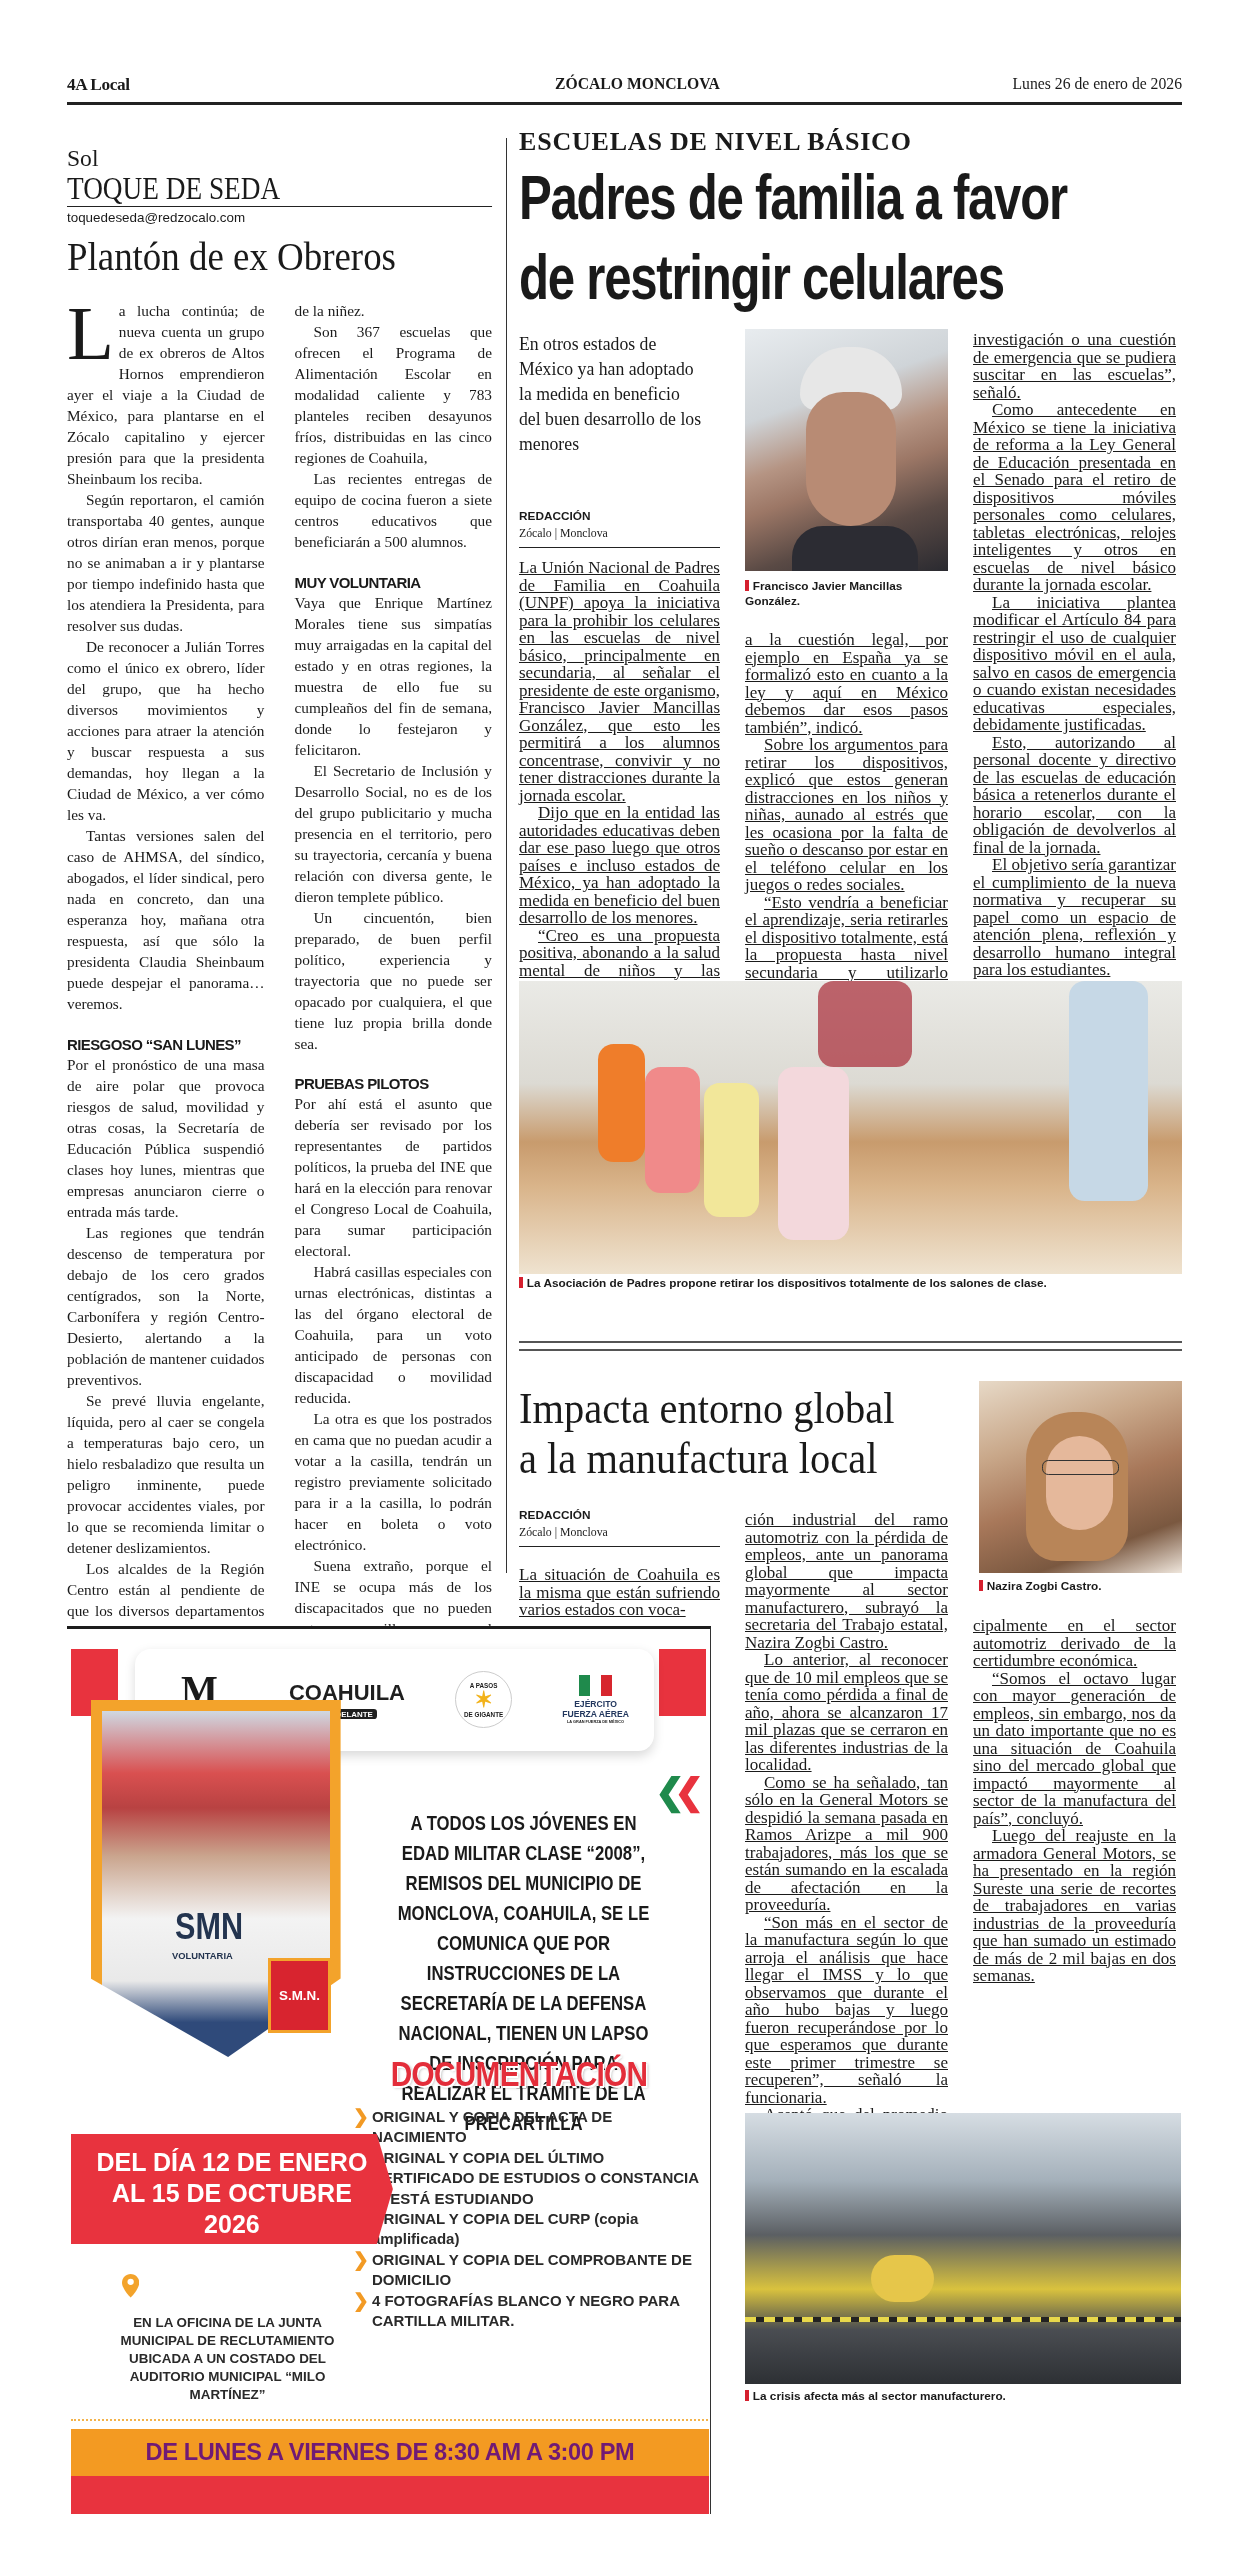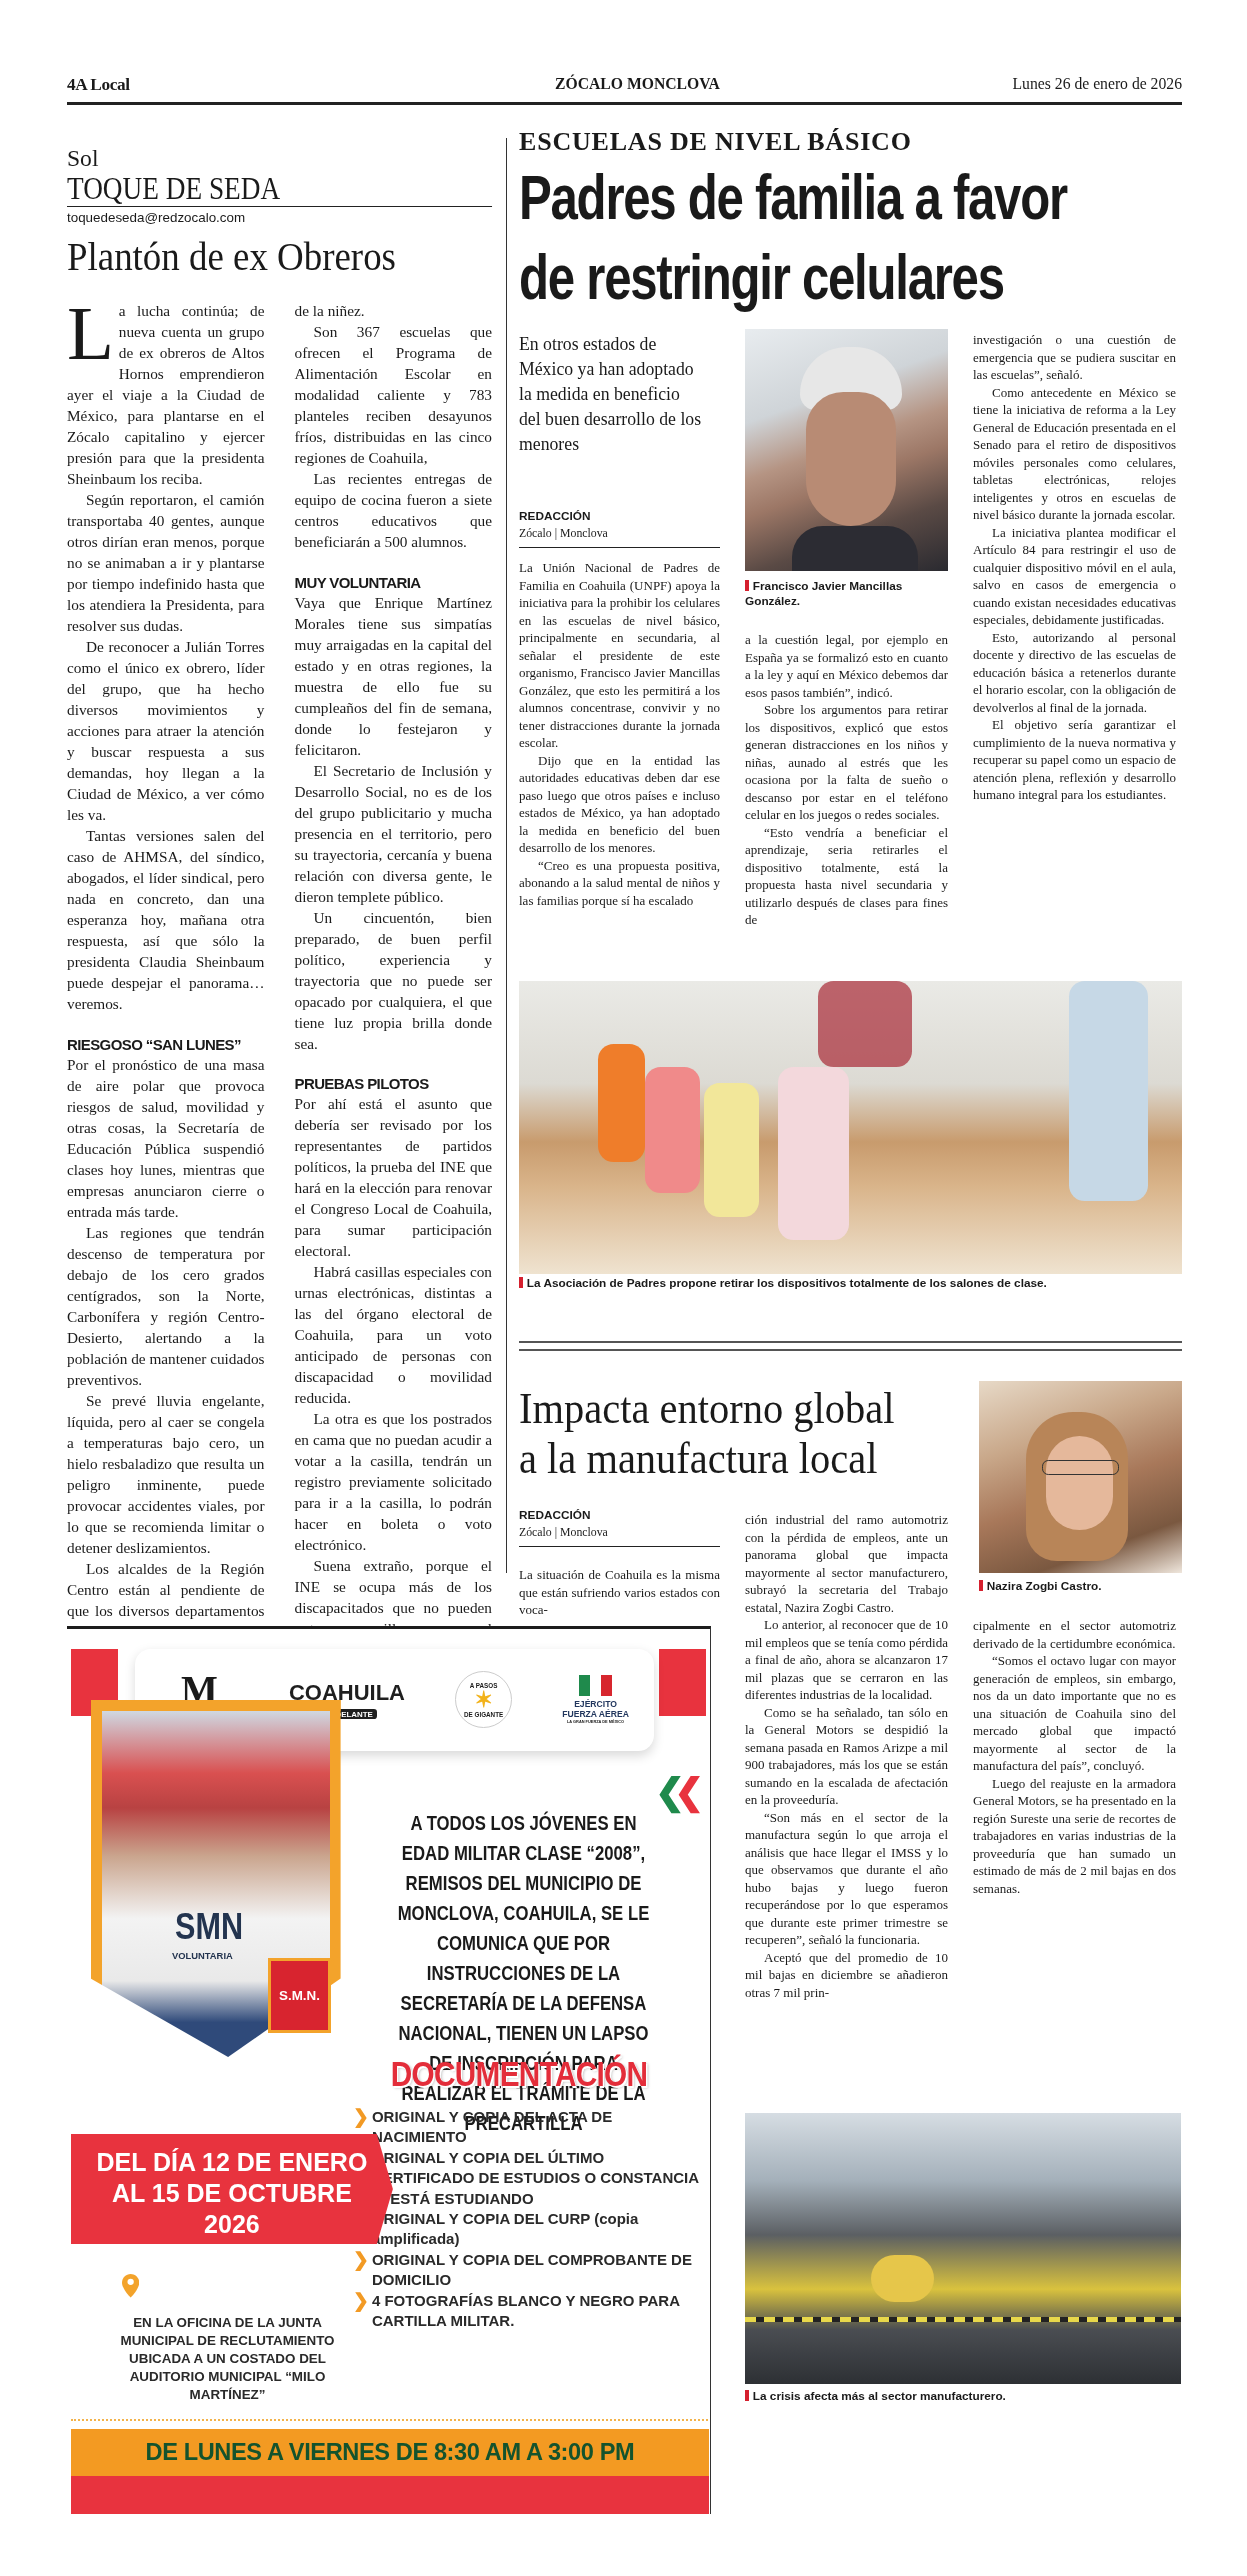--- a/index.html
+++ b/index.html
@@ -25,21 +25,21 @@
   
   #vrule{left:506px;top:138px;width:1.2px;height:1435px;background:#333;}
   #lead{left:519px;top:126px;width:663px;}
   .kicker{font:bold 26px "Liberation Serif",serif;letter-spacing:0.8px;line-height:31px;}
   .headline{font:bold 63px "Liberation Sans",sans-serif;line-height:80px;letter-spacing:-1.6px;transform:scaleX(.78);transform-origin:left;width:849px;}
   .lead-grid{position:relative;margin-top:14px;}
   .dek{position:absolute;left:0;top:0;width:204px;font:19.7px "Liberation Serif",serif;line-height:25px;transform:scaleX(.9);transform-origin:left;}
   .byline{position:absolute;left:0;top:178px;width:201px;border-bottom:1.2px solid #222;padding-bottom:6.3px;}
   .byline .b1{font:bold 11.8px "Liberation Sans",sans-serif;}
   .byline .b2{font:11.8px "Liberation Serif",serif;margin-top:3.1px;}
-  .body-col{position:absolute;font-size:13px;line-height:17.5px;text-align:justify;}
+  .body-col{position:absolute;font-size:17px;line-height:17.5px;text-align:justify;text-decoration:underline;}
   .body-col p{margin:0;text-indent:19px;}
   .body-col p.noind{text-indent:0;}
   .photo{position:absolute;overflow:hidden;}
   .caption{position:absolute;font:bold 11.8px "Liberation Sans",sans-serif;line-height:15px;}
   .caption .bar{display:inline-block;width:3.9px;height:11px;background:#d5202e;margin-right:3.9px;vertical-align:-0.8px;}
   
   #rule2a{left:519px;top:1341px;width:663px;height:1.6px;background:#555;}
   #rule2b{left:519px;top:1349px;width:663px;height:1.6px;background:#555;}
   .headline2{font:44px "Liberation Serif",serif;line-height:50px;transform:scaleX(.92);transform-origin:left;white-space:nowrap;}
   
@@ -49,21 +49,21 @@
   .logo{text-align:center;font-family:"Liberation Sans",sans-serif;font-weight:bold;}
   .ad-text{position:absolute;left:307px;top:179px;width:299px;text-align:center;font:bold 19.7px "Liberation Sans",sans-serif;line-height:30px;transform:scaleX(.85);transform-origin:center top;}
   .doc-title{position:absolute;left:279px;top:425px;width:346px;text-align:center;font:bold 35px "Liberation Sans",sans-serif;color:#e32d3a;letter-spacing:-0.8px;transform:scaleX(.85);text-shadow:1.6px 1.6px 0 #fff,2.4px 2.4px 3.1px rgba(0,0,0,.25);}
   .doc-list{position:absolute;left:286px;top:478px;width:346px;font:bold 15px "Liberation Sans",sans-serif;line-height:20.4px;color:#2a2a2a;}
   .doc-item{display:flex;align-items:flex-start;}
   .chev{color:#f29a24;font-size:19px;margin-right:6.3px;line-height:20.4px;width:12.6px;}
   .date-banner{position:absolute;left:3.9px;top:505px;width:322px;height:110px;background:#e8333e;clip-path:polygon(0 0,95% 0,100% 50%,95% 100%,0 100%);color:#fff;text-align:center;font:bold 25px "Liberation Sans",sans-serif;line-height:31px;padding-top:12.6px;box-sizing:border-box;}
   .loc{position:absolute;left:31px;top:646px;width:259px;text-align:center;font:bold 13.4px "Liberation Sans",sans-serif;line-height:18px;color:#2a2a2a;margin-top:39px;}
   .pin{position:absolute;left:55px;top:645px;width:17.3px;height:23.6px;}
   .dots{position:absolute;left:3.9px;top:790px;width:637px;border-top:2.4px dotted #f3b34b;}
-  .hours{position:absolute;left:3.9px;top:800px;width:638px;height:56px;background:#f39a22;color:#14532d;font:bold 23.6px "Liberation Sans",sans-serif;text-align:center;line-height:47px;letter-spacing:-0.4px;}
+  .hours{position:absolute;left:3.9px;top:800px;width:638px;height:56px;background:#f39a22;color:#701a75;font:bold 23.6px "Liberation Sans",sans-serif;text-align:center;line-height:47px;letter-spacing:-0.4px;}
   .ad-bottom{position:absolute;left:3.9px;top:847px;width:638px;height:71px;background:#e8333e;}
   .photo-frame{position:absolute;left:23.6px;top:71px;width:228px;height:346px;border:11px solid #f3a32b;border-bottom:none;background:linear-gradient(180deg,#cfd8e2 0%,#d95050 18%,#b84242 28%,#caa58e 42%,#f3f3f3 60%,#e9e9e9 78%,#2f4a7a 90%);clip-path:polygon(0 0,100% 0,100% 78%,55% 100%,0 78%);}
   .smn-badge{position:absolute;left:201px;top:329px;width:57px;height:69px;background:#d8242f;border:3.9px solid #f3a32b;color:#fff;font:bold 13.4px "Liberation Sans",sans-serif;text-align:center;line-height:69px;}
   .smn-shirt{position:absolute;left:102px;top:277px;font:bold 36px "Liberation Sans",sans-serif;color:#23344f;transform:scaleX(.85);}
   .smn-sub{position:absolute;left:105px;top:321px;font:bold 9.4px "Liberation Sans",sans-serif;color:#23344f;}
   .double-chev{position:absolute;left:588px;top:142px;font:bold 36px "Liberation Sans",sans-serif;}
 </style>
 </head>
 <body>
 

